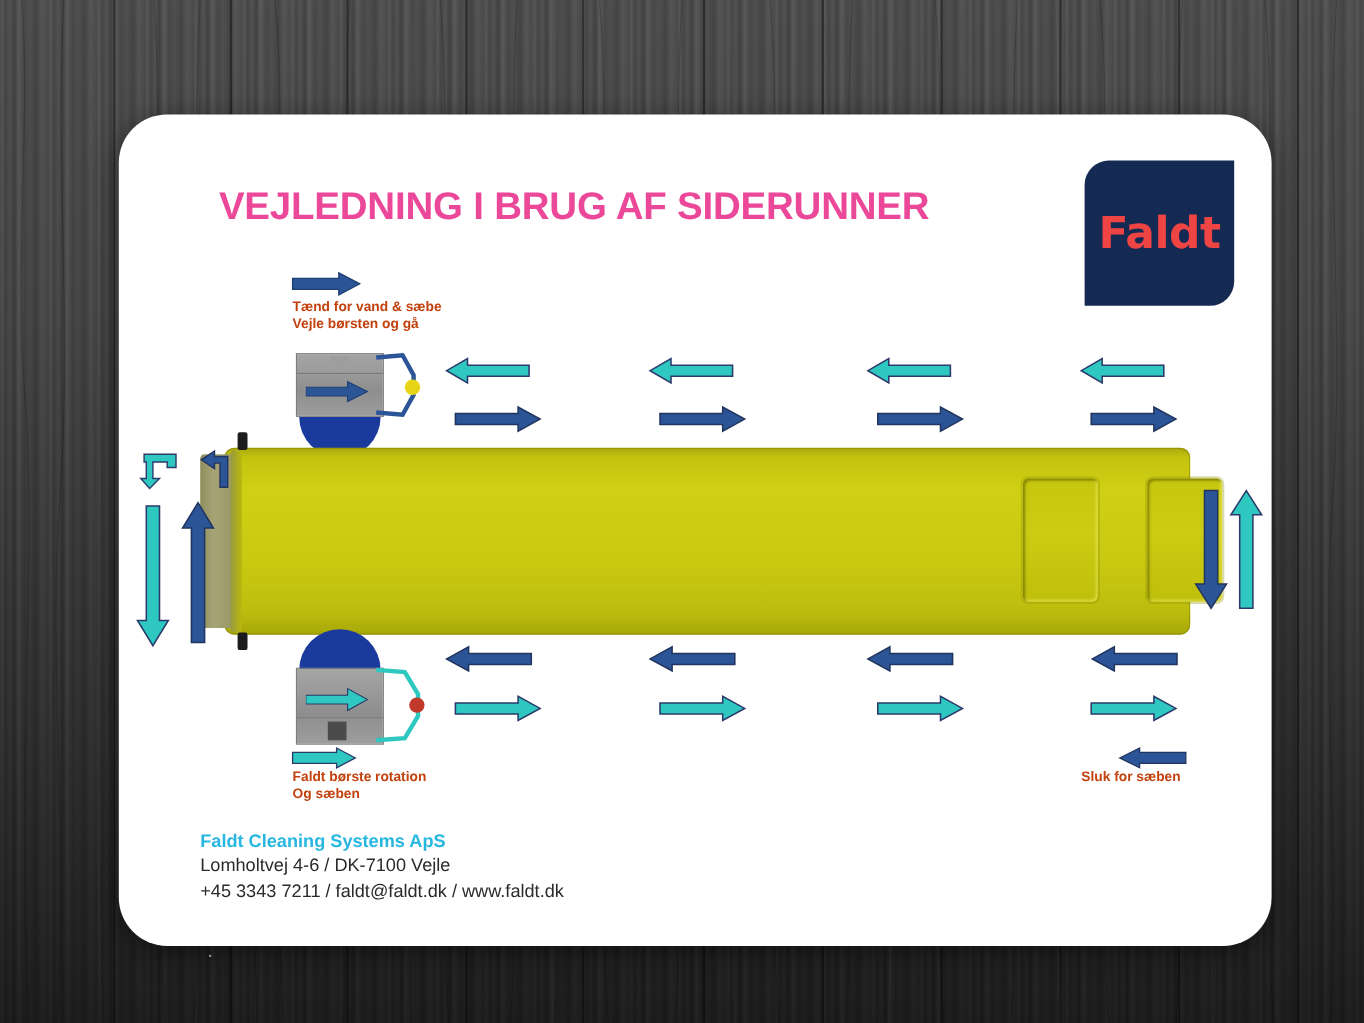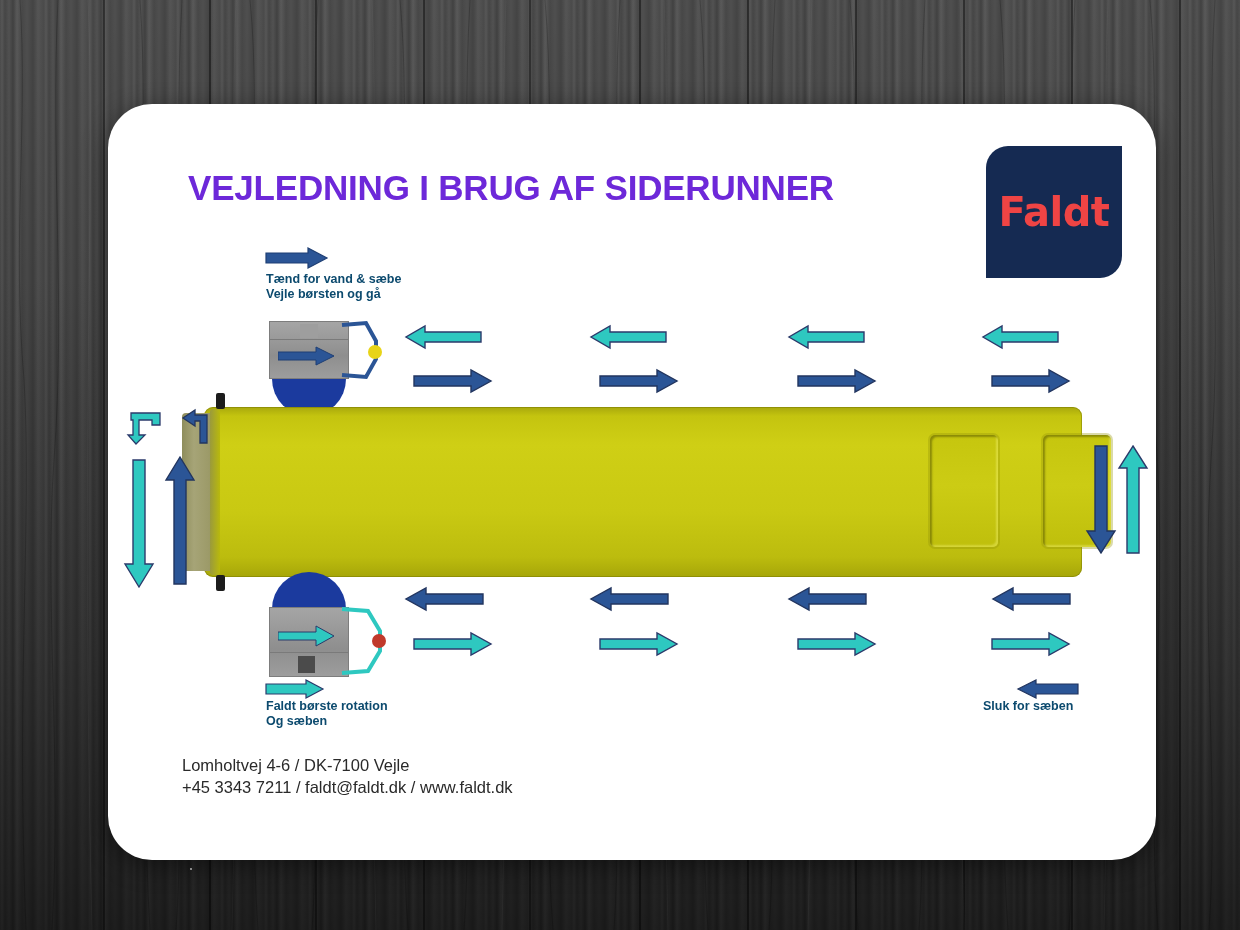--- a/index.html
+++ b/index.html
@@ -55,26 +55,26 @@
     height: 756px;
     background: #ffffff;
     border-radius: 44px;
     box-shadow: 0 6px 26px rgba(0,0,0,0.45);
     overflow: hidden;
   }
 
   
   #title {
     position: absolute;
-    left: 80px;
+    left: 91px;
     top: 64px;
     font-size: 35px;
     font-weight: bold;
     letter-spacing: -0.2px;
-    color: #6d28d9;
+    color: #ec4899;
     white-space: nowrap;
   }
   #logo {
     position: absolute;
     left: 878px;
     top: 42px;
     width: 136px;
     height: 132px;
     background: #152a52;
     border-radius: 22px 0 22px 0;
@@ -92,21 +92,21 @@
 
   
   .arrow { position: absolute; }
   .arrow svg { display: block; overflow: visible; }
 
   
   .caption {
     position: absolute;
     font-size: 12.5px;
     font-weight: bold;
-    color: #0c4a6e;
+    color: #c2410c;
     line-height: 1.22;
     white-space: nowrap;
   }
   .caption .l2 { font-weight: bold; }
 
   
   #vehicle {
     position: absolute;
     left: 74px;
     top: 303px;
@@ -471,20 +471,21 @@
     <div class="arrow" style="left:908px; top:575px;">
       <svg width="62" height="20" viewBox="0 0 62 20">
         <polygon points="62,5 20,5 20,1 2,10 20,19 20,15 62,15" fill="#2b5596" stroke="#22355f" stroke-width="1.2"></polygon>
       </svg>
     </div>
     <div class="caption" style="left:875px; top:595px;text-align:right;">
       <div>Sluk for sæben</div>
     </div>
 
     <div id="footer">
+      <div id="footer-company">Faldt Cleaning Systems ApS</div>
       <div class="footer-line">Lomholtvej 4-6 / DK-7100 Vejle</div>
       <div class="footer-line">+45 3343 7211 / faldt@faldt.dk / www.faldt.dk</div>
     </div>
 
   </div>
 
   <div id="speck"></div>
 </div>
 
 </body></html>

